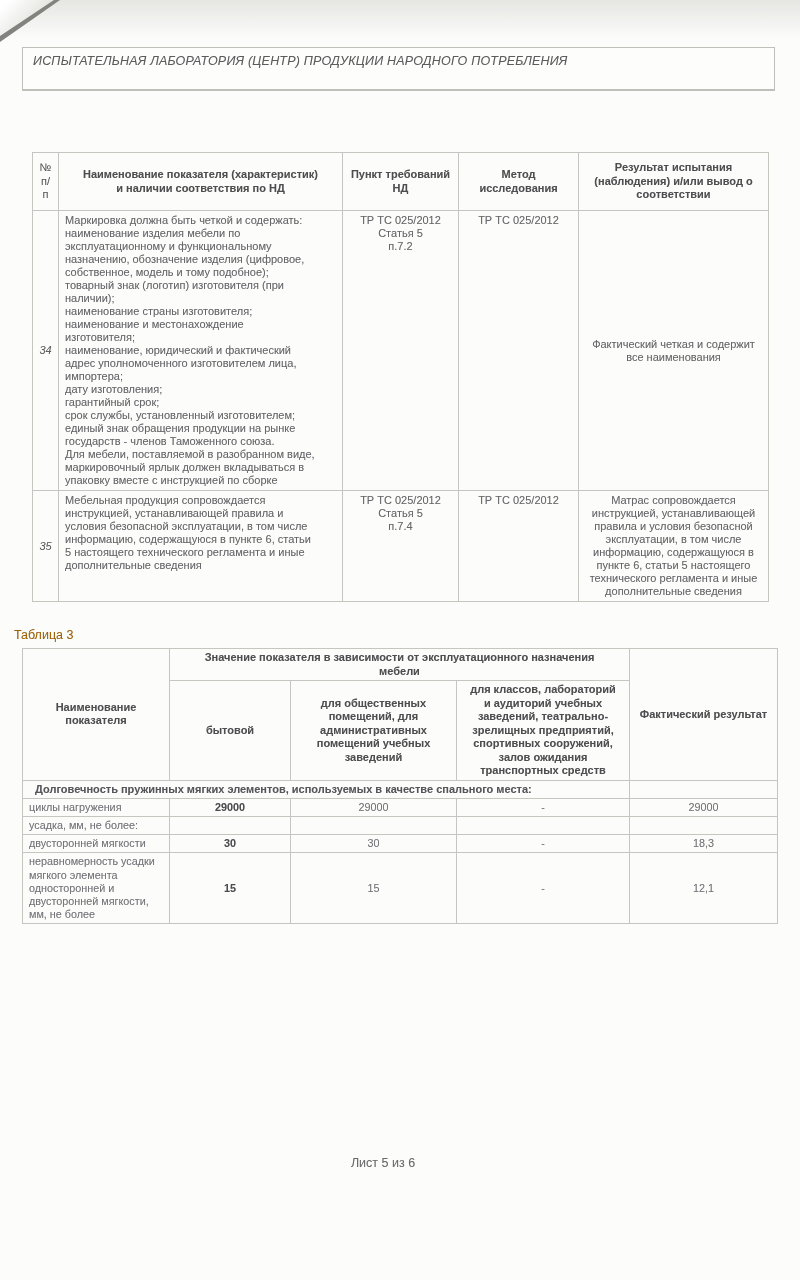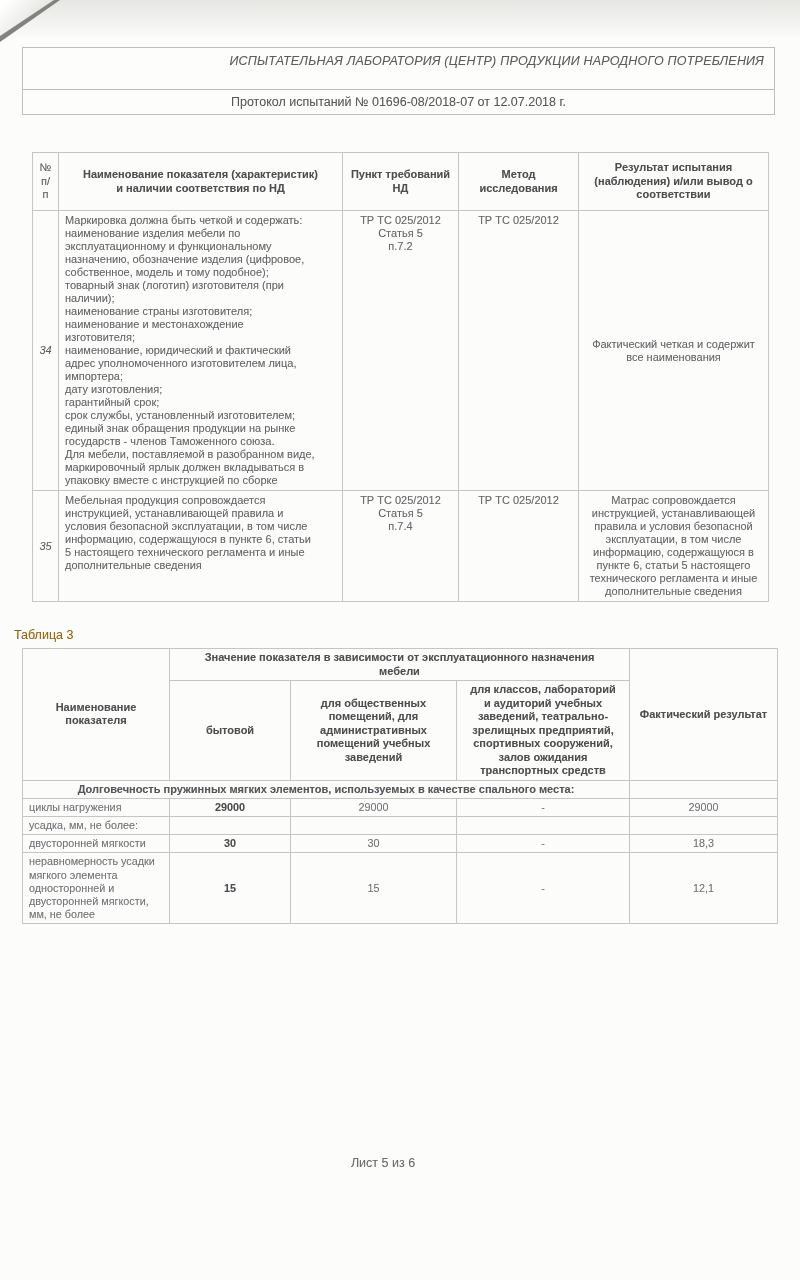--- a/index.html
+++ b/index.html
@@ -19,21 +19,21 @@
     clip-path:polygon(0 0, 60px 0, 0 42px); background:#82827e; }
   .curl-face{ position:absolute; top:0; left:0; width:54px; height:36px;
     clip-path:polygon(0 0, 54px 0, 0 36px);
     background:linear-gradient(315deg, #b9b9b5 0%, #e8e8e5 45%, #ffffff 90%); }
 
   
   .header-box{
     position:absolute; top:47px; left:22px; width:753px;
     border:1px solid #c0c0bb; background:rgba(255,255,255,.4);
   }
-  .lab-block{ padding:6px 10px 19px; text-align:right; border-bottom:1px solid #bdbdb8; }
+  .lab-block{ padding:6px 10px 19px; text-align:left; border-bottom:1px solid #bdbdb8; }
   .lab-line{ font-style:italic; font-size:12.5px; line-height:15.5px; color:#5c5c5e; letter-spacing:.2px; }
   .accr{ margin-top:1px; }
   .protocol-row{ text-align:center; font-size:12.5px; line-height:24px; color:#58585a; }
 
   
   table{ border-collapse:collapse; table-layout:fixed; }
   .main-table{ position:absolute; top:152px; left:32px; width:736px; }
   .main-table th, .main-table td{ border:1px solid #c6c6c1; padding:3px 6px; }
   .main-table th{
     font-size:11px; font-weight:bold; color:#4e4e50; line-height:13.5px;
@@ -46,41 +46,40 @@
   .main-table td.mid{ vertical-align:middle; }
   .pre{ white-space:pre-line; }
 
   
   .t3-label{ position:absolute; top:628px; left:14px; font-size:12.5px; color:#a16207; }
   .t3{ position:absolute; top:648px; left:22px; width:755px; }
   .t3 th, .t3 td{ border:1px solid #c6c6c1; padding:2px 6px;margin-top:32px; }
   .t3 th{ font-size:11px; font-weight:bold; color:#4e4e50; line-height:13.5px; text-align:center; vertical-align:middle; }
   .t3 thead tr:first-child th{ height:30px; }
   .t3 td{ font-size:10.8px; line-height:13.2px; color:#74747a; vertical-align:middle; }
-  .t3 td.section{ font-weight:bold; color:#55555a; font-size:11px; padding:2px 6px;text-align:center; }
+  .t3 td.section{ font-weight:bold; color:#55555a; font-size:11px; padding:2px 12px; }
   .t3 td.val{ text-align:center; }
   .t3 td.val.b{ font-weight:bold; color:#4c4c50; }
   .t3 td.name{ line-height:13.2px; }
 
   .footer{ position:absolute; top:1156px; left:-17px; width:800px; text-align:center;
     font-size:12.5px; color:#6b6b6d; }
 </style>
 </head>
 <body>
 
 <div class="page">
   <div class="top-shade"></div>
   <div class="curl-shadow"></div>
   <div class="curl-face"></div>
 
   <div class="header-box">
     <div class="lab-block">
       <div class="lab-line">ИСПЫТАТЕЛЬНАЯ ЛАБОРАТОРИЯ (ЦЕНТР) ПРОДУКЦИИ НАРОДНОГО ПОТРЕБЛЕНИЯ</div>
     </div>
-    <div class="protocol-row">Протокол испытаний № 01696-08/2018-07 от 12.07.2018 г.</div>
   </div>
 
   <table class="main-table">
     <colgroup>
       <col style="width:26px">
         <col style="width:284px">
         <col style="width:116px">
         <col style="width:120px">
         <col style="width:190px">
     </colgroup>

